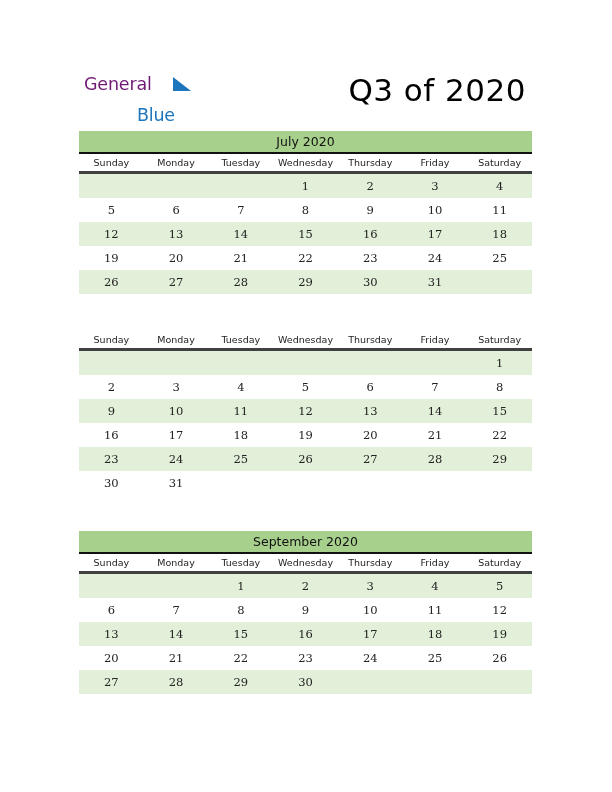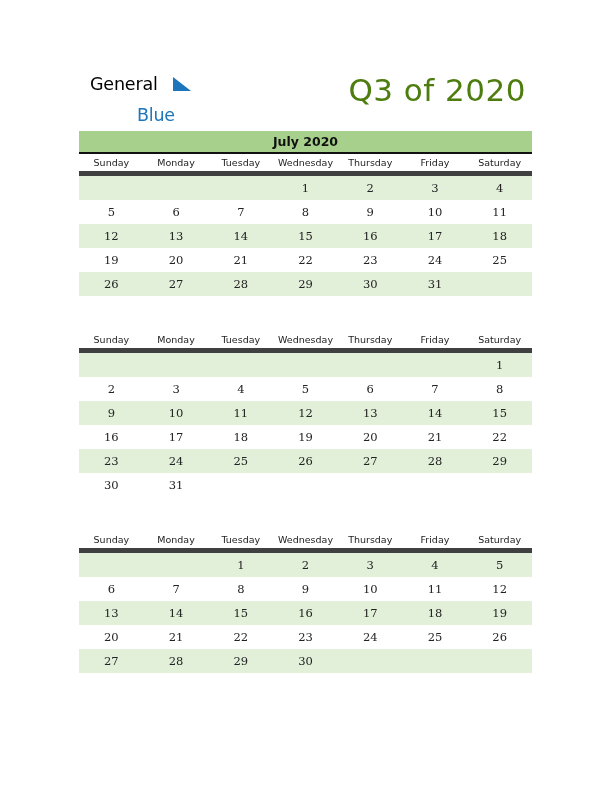--- a/index.html
+++ b/index.html
@@ -1,29 +1,29 @@
 <!DOCTYPE html>
 <html><head>
 <meta charset="utf-8">
 <style>
   html, body { margin: 0; padding: 0; background: #ffffff; }
   body { width: 612px; height: 792px; position: relative; overflow: hidden; font-family: "DejaVu Sans", sans-serif; color: #111; }
 
   .logo { position: absolute; left: 84px; top: 74px; width: 110px; height: 40px; }
-  .logo .l1 { position: absolute; left: 6px; top: 0; font-size: 17.5px; color: #000000; letter-spacing: -0.2px; }
+  .logo .l1 { position: absolute; left: 0; top: 0; font-size: 17.5px; color: #701a75; letter-spacing: -0.2px; }
   .logo .l2 { position: absolute; left: 53px; top: 17px; font-size: 17.5px; color: #1d75bb; letter-spacing: -0.2px; margin-top: 14px; }
   .logo .tri { position: absolute; left: 89px; top: 3px; width: 0; height: 0;
                border-left: 18px solid #1d75bb; border-top: 14px solid transparent; }
 
-  .quarter-title { position: absolute; right: 86px; top: 72px; font-size: 31px; color: #4d7c0f; letter-spacing: 0.5px; }
+  .quarter-title { position: absolute; right: 86px; top: 72px; font-size: 31px; color: #000000; letter-spacing: 0.5px; }
 
   .month { position: absolute; left: 79px; width: 453px; }
   .month-header { height: 21px; background: #a8d08d; border-bottom: 2px solid #111;
-                  text-align: center; font-weight: bold; font-size: 12.5px; line-height: 22px; color: #111; }
-  .weekdays { display: flex; height: 17px; border-bottom: 5px solid #404040; }
+                  text-align: center; font-weight: normal; font-size: 12.5px; line-height: 22px; color: #111; }
+  .weekdays { display: flex; height: 17px; border-bottom: 3px solid #404040; }
   .weekday { flex: 1; text-align: center; font-size: 9.5px; line-height: 17px; color: #222; }
   .week { display: flex; height: 24px; }
   .week.shaded { background: #e2efd9; }
   .day { flex: 1; text-align: center; font-family: "DejaVu Serif", serif; font-size: 11.5px; line-height: 24px; color: #222; }
 </style>
 </head>
 <body>
 
 <div class="logo">
   <span class="l1">General</span>
@@ -150,20 +150,21 @@
         <div class="day">30</div>
         <div class="day">31</div>
         <div class="day"></div>
         <div class="day"></div>
         <div class="day"></div>
         <div class="day"></div>
         <div class="day"></div>
       </div>
     </div>
     <div class="month" style="top: 531px;">
+      <div class="month-header">September 2020</div>
       <div class="weekdays">
         <div class="weekday">Sunday</div>
         <div class="weekday">Monday</div>
         <div class="weekday">Tuesday</div>
         <div class="weekday">Wednesday</div>
         <div class="weekday">Thursday</div>
         <div class="weekday">Friday</div>
         <div class="weekday">Saturday</div>
       </div>
       <div class="week shaded">

